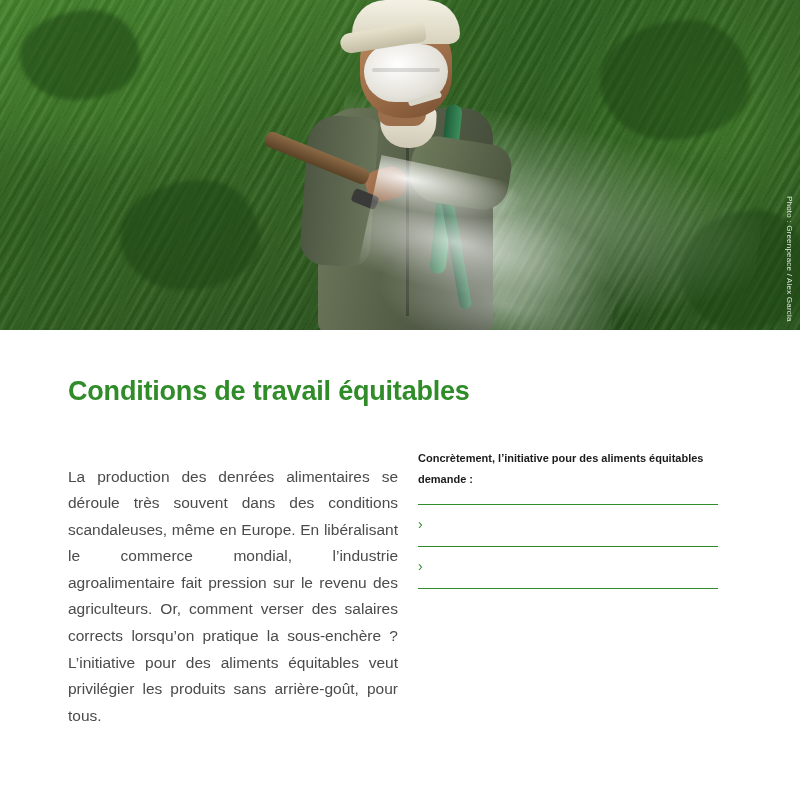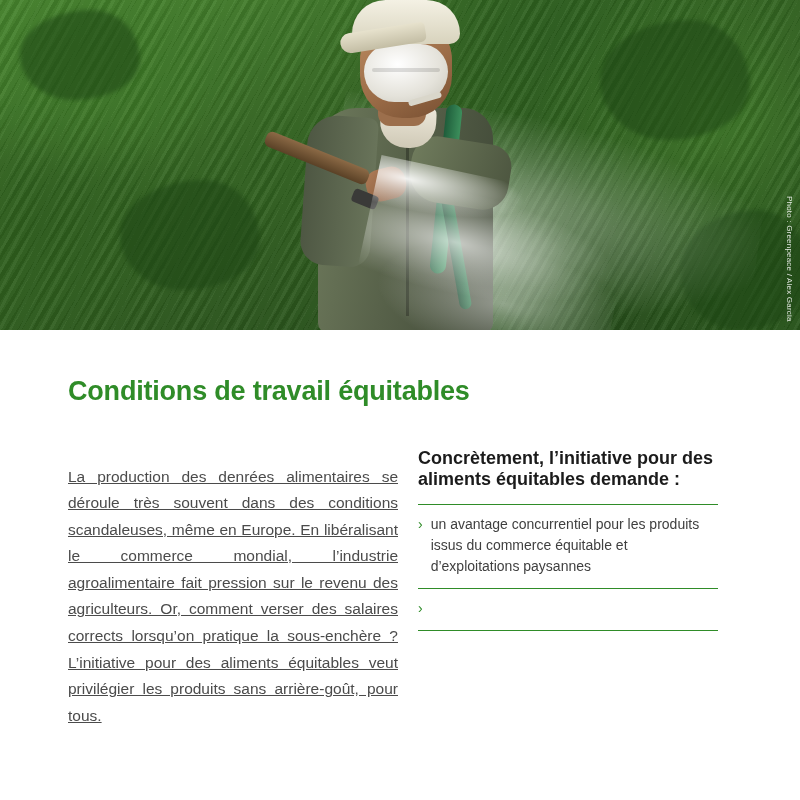--- a/index.html
+++ b/index.html
@@ -208,32 +208,31 @@
     position: absolute;
     left: 68px;
     top: 118px;
     width: 330px;
     color: #4b4b4b;
     font-size: 15.5px;
     line-height: 26.6px;
     text-align: justify;
     -webkit-hyphens: auto;
     hyphens: auto;
-    text-decoration: underline;
   }
 
   .right-col {
     position: absolute;
     left: 418px;
     top: 118px;
     width: 300px;
   }
   .right-title {
     color: #1b1b1b;
-    font-size: 18px;
+    font-size: 11px;
     font-weight: bold;
     line-height: 21px;
     margin-bottom: 14px;
   }
   .bullet-list { list-style: none; margin: 0; padding: 0; }
   .bullet-item {
     display: flex;
     gap: 8px;
     border-top: 1.4px solid #2f8c28;
     padding: 9px 0 11px 0;
@@ -290,21 +289,20 @@
       <span>Conditions de travail équitables</span><br>
     </h1>
 
     <p class="body-col">La production des denrées alimentaires se déroule très souvent dans des conditions scandaleuses, même en Europe. En libéralisant le commerce mondial, l’industrie agroalimentaire fait pression sur le revenu des agriculteurs. Or, comment verser des salaires corrects lorsqu’on pratique la sous-enchère ? L’initiative pour des aliments équitables veut privilégier les produits sans arrière-goût, pour tous.</p>
 
     <div class="right-col">
       <div class="right-title">Concrètement, l’initiative pour des aliments équitables demande :</div>
       <ul class="bullet-list">
         <li class="bullet-item">
           <span class="chev">›</span>
-          <span class="bullet-text">un avantage concurrentiel pour les produits issus du commerce équitable et d’exploitations paysannes</span>
         </li>
         <li class="bullet-item">
           <span class="chev">›</span>
         </li>
       </ul>
     </div>
 
   </div>
 </div>
 

